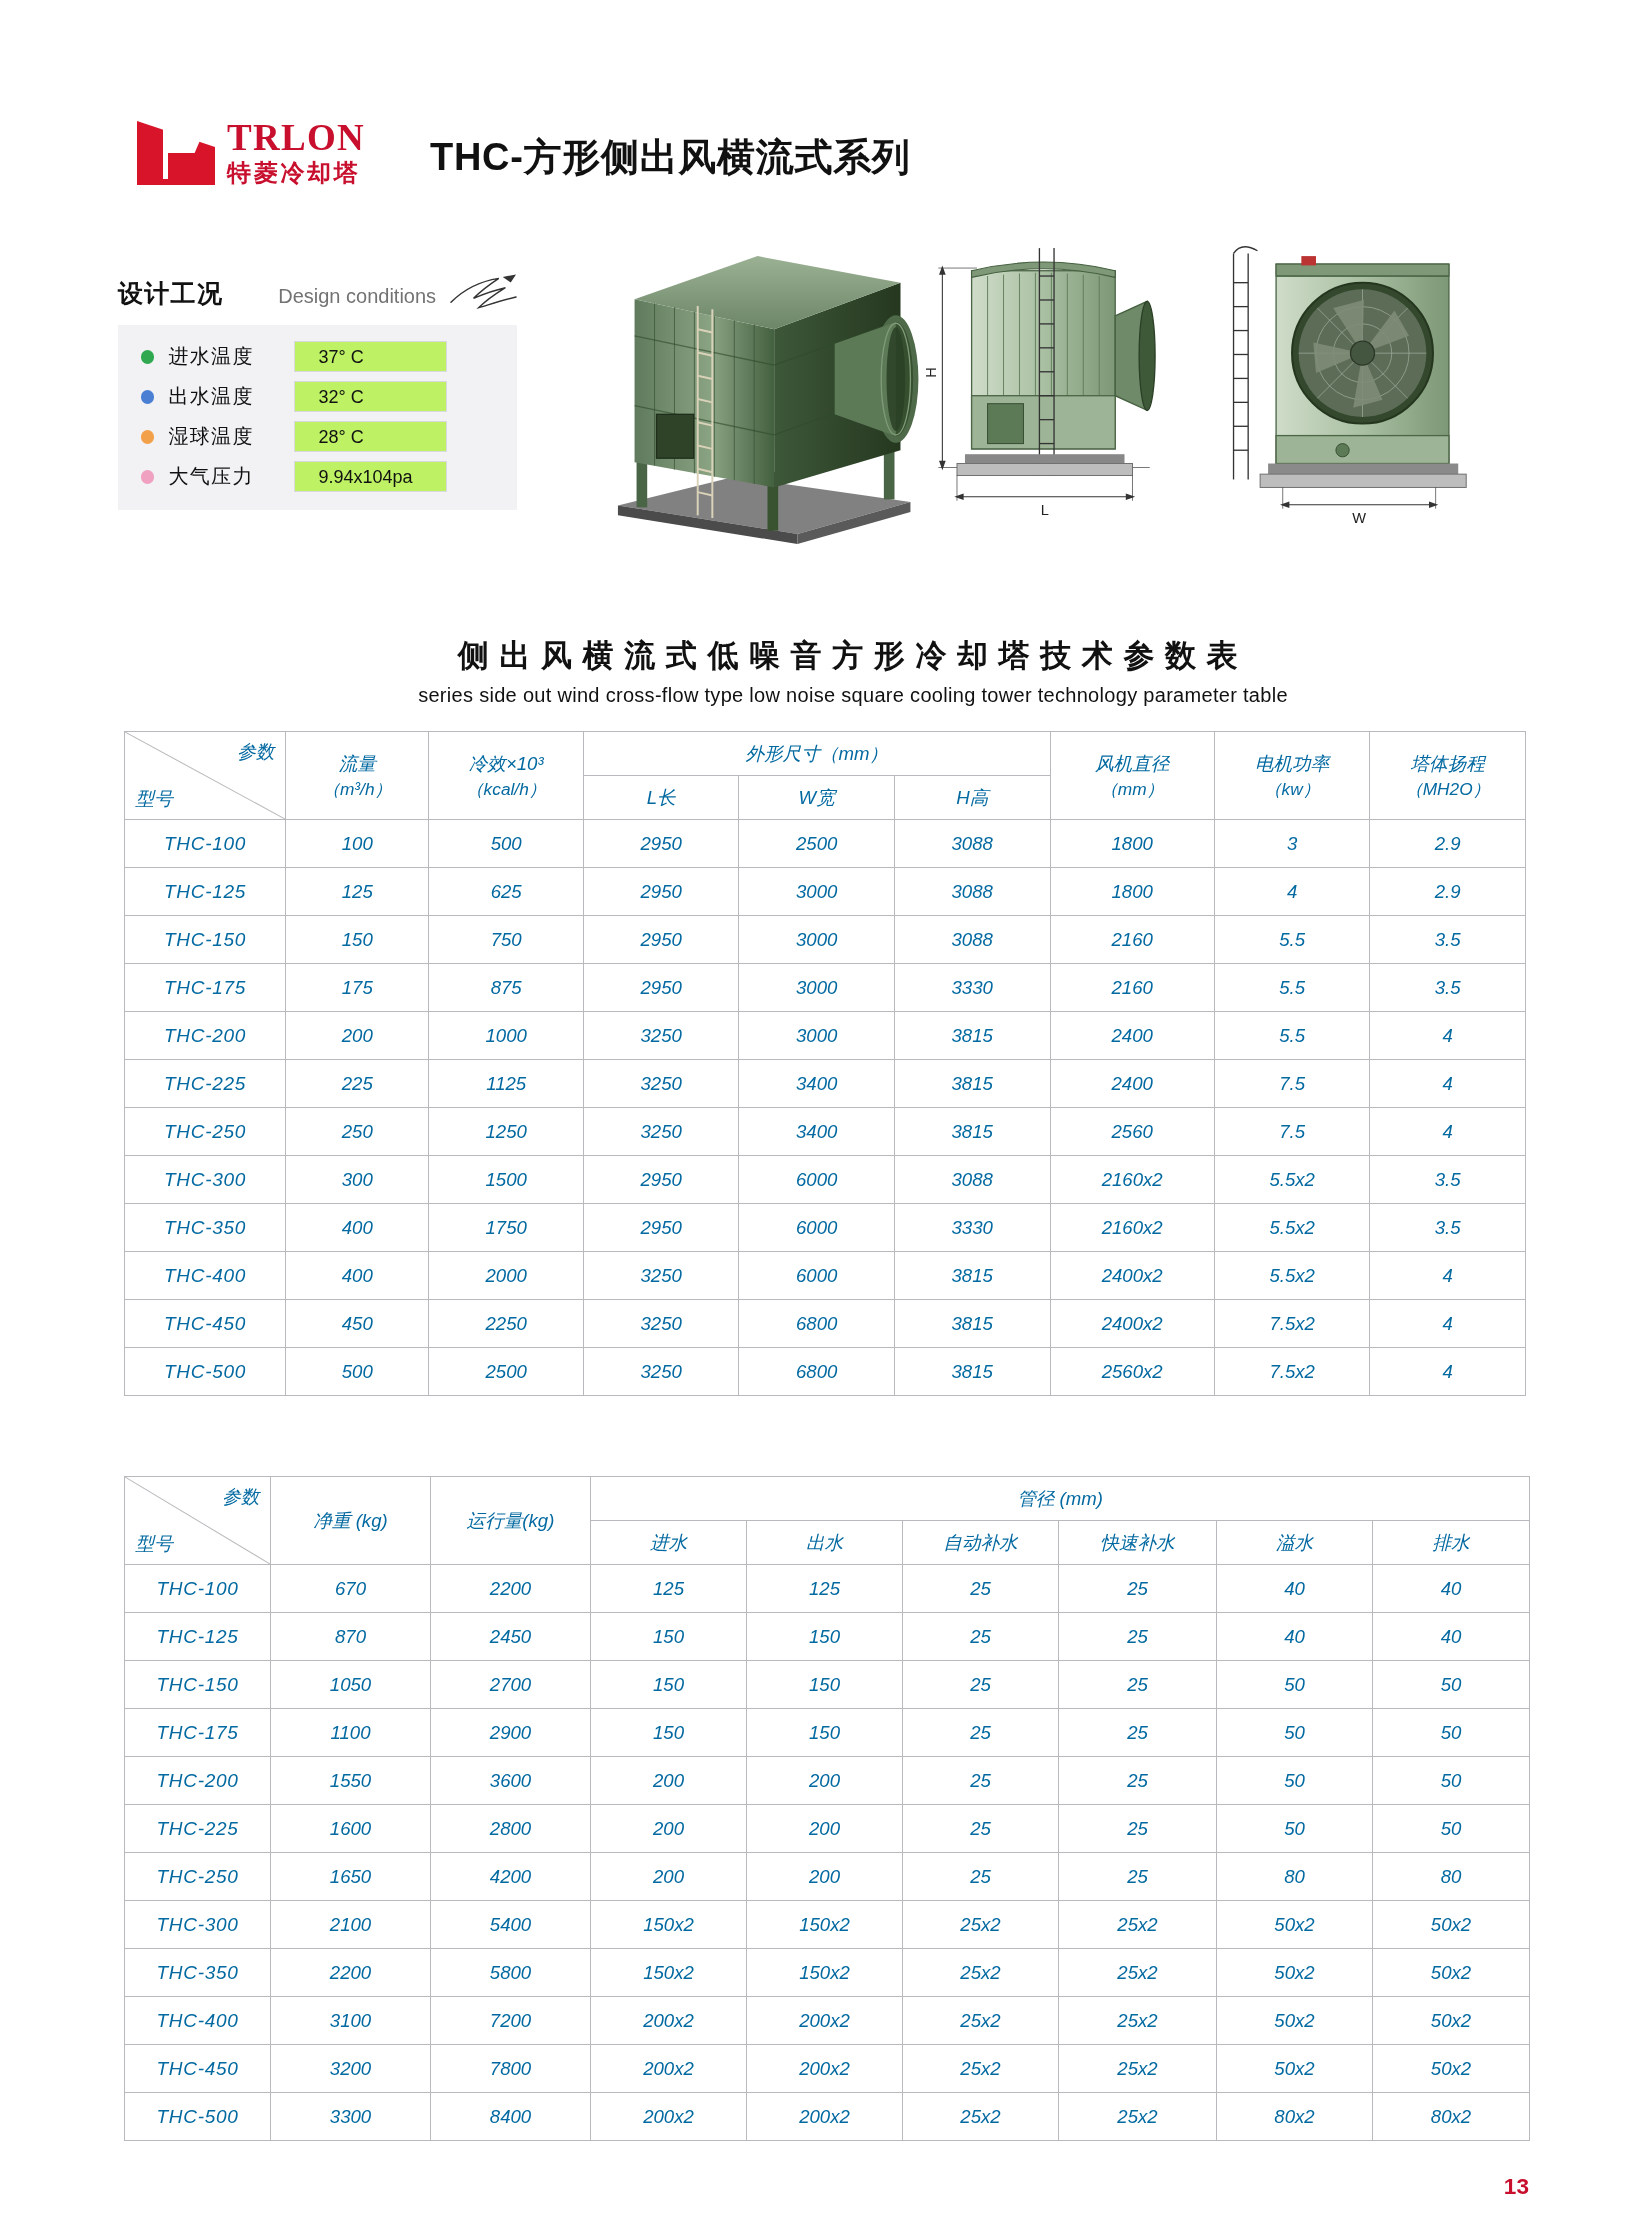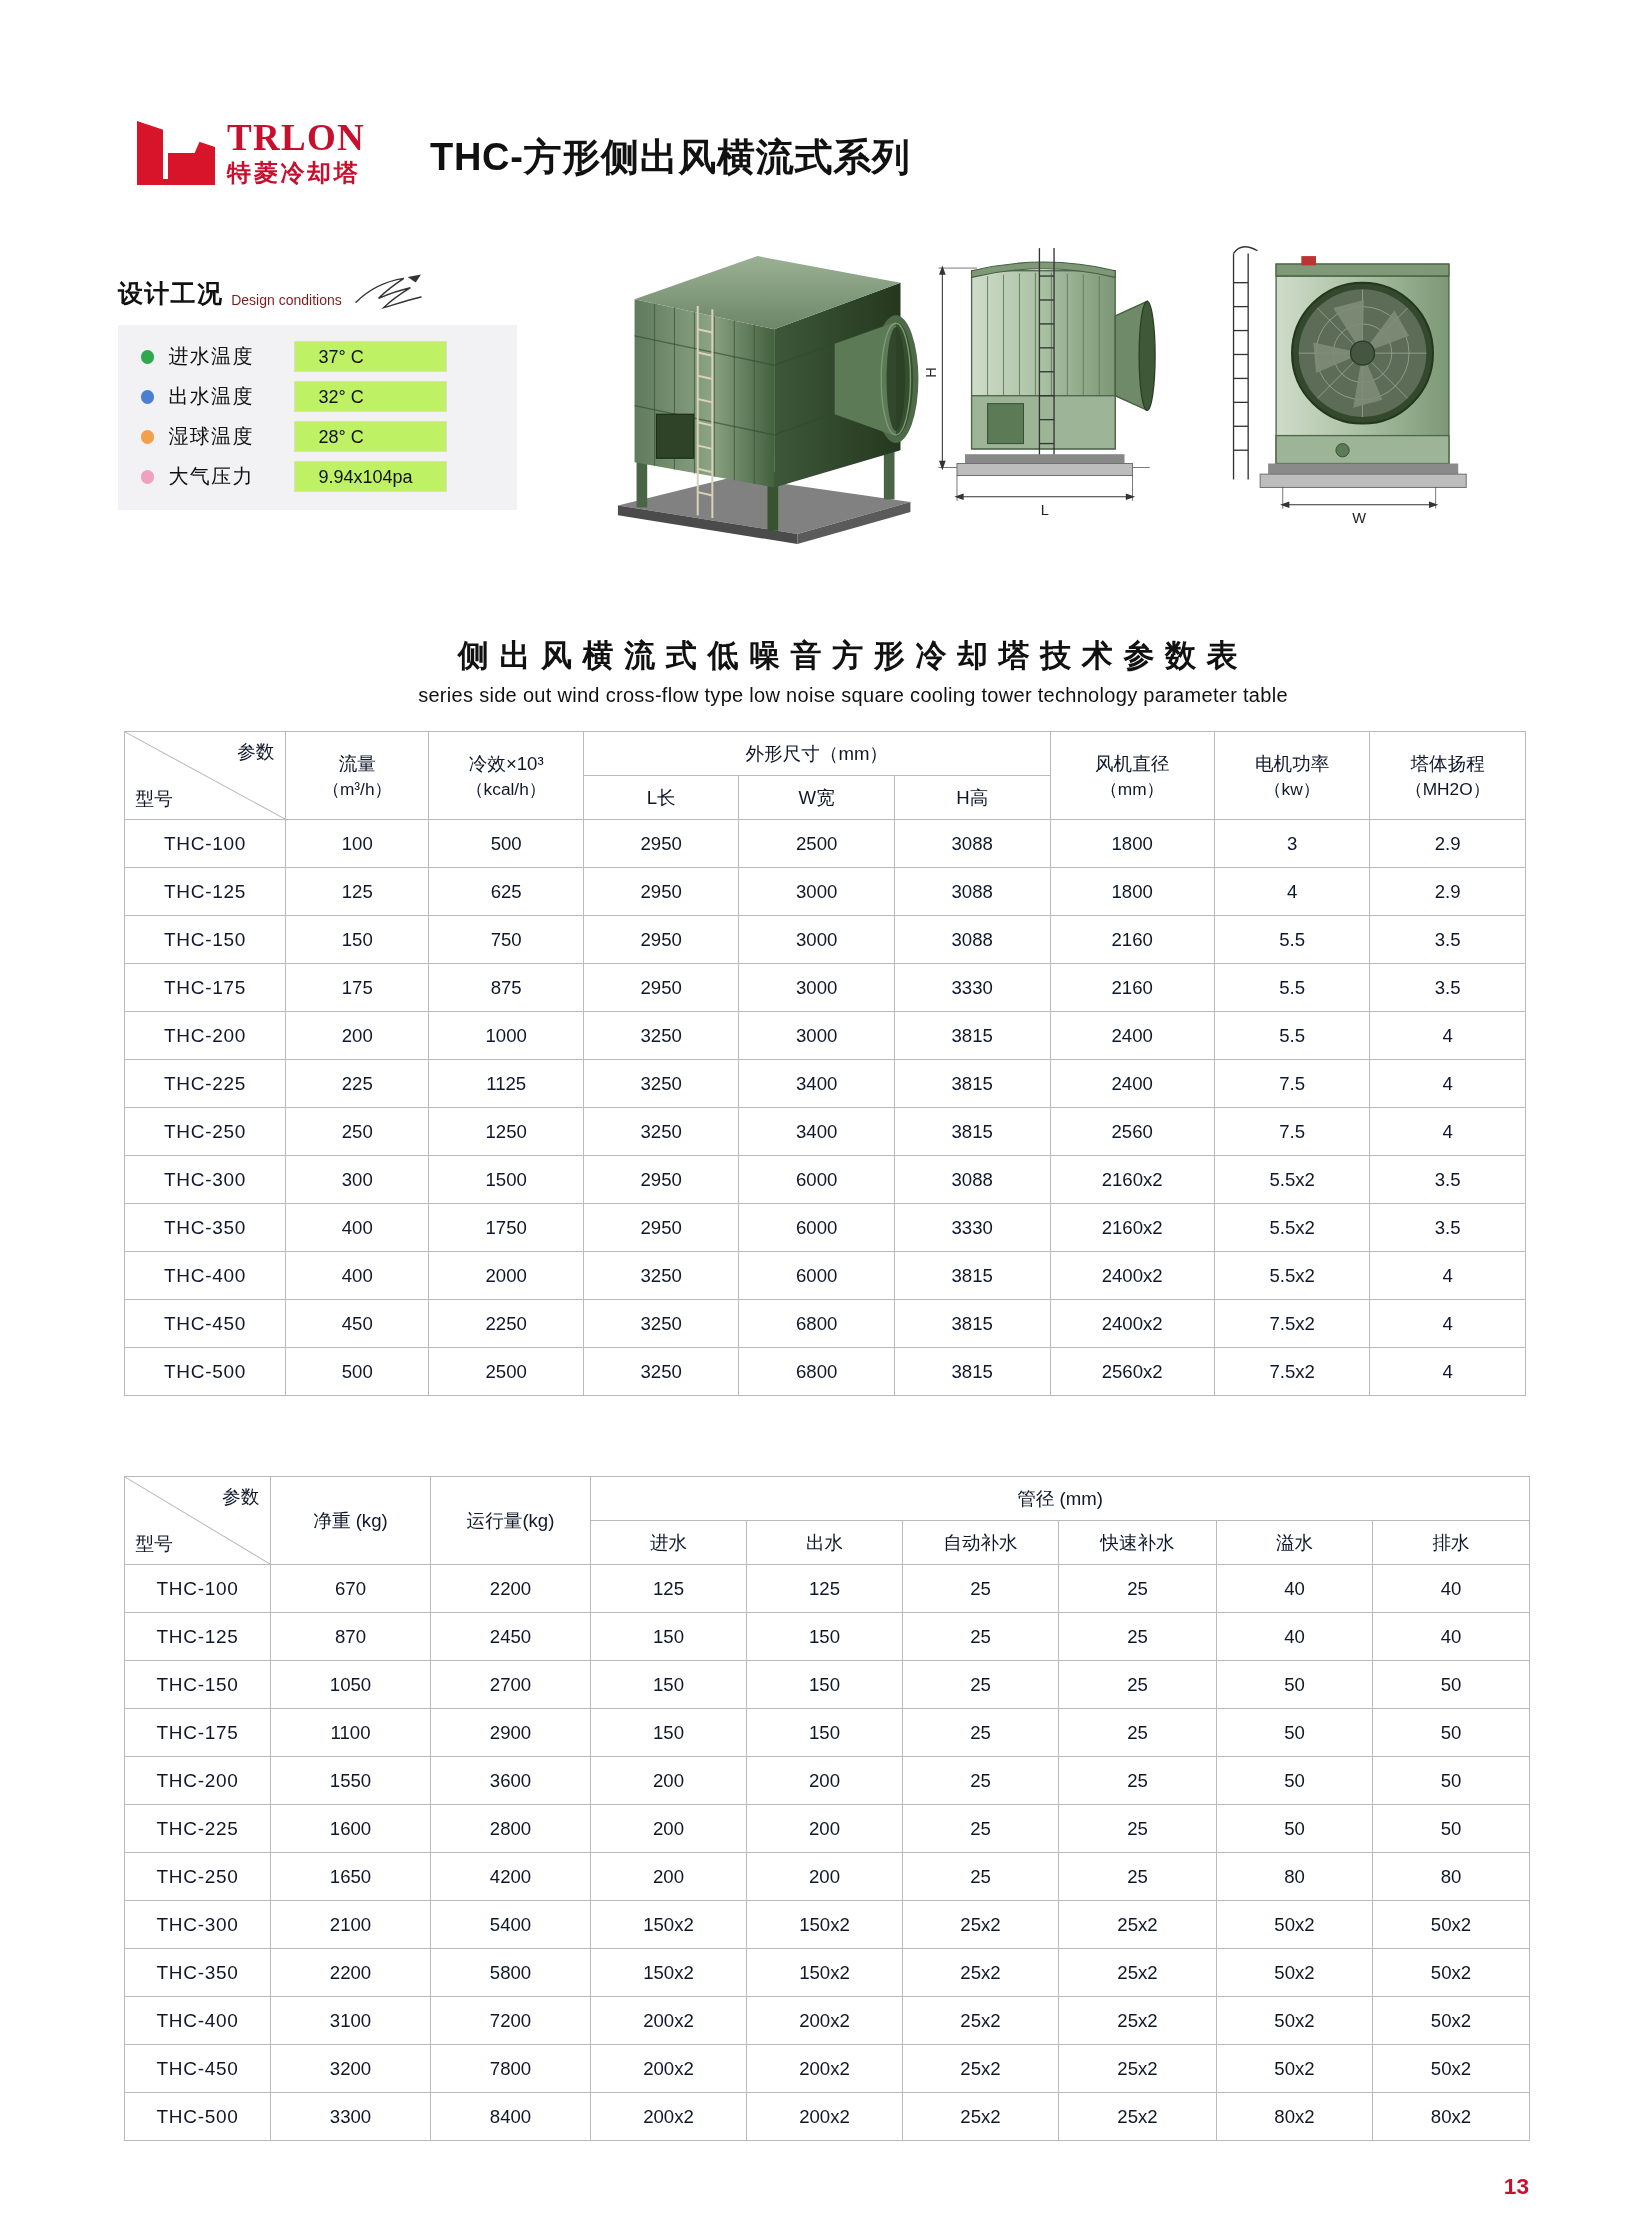--- a/index.html
+++ b/index.html
@@ -46,21 +46,21 @@
   }
   .header-title{
     position:absolute;left:300px;top:20px;
     font-size:38px;font-weight:bold;letter-spacing:0.7px;color:#111;
   }
 
   
   .design-block{position:absolute;left:118px;top:273px;width:439px;}
   .design-title-row{display:flex;align-items:flex-end;gap:8px;}
   .design-title-cn{font-size:25px;font-weight:bold;color:#111;letter-spacing:1.3px;}
-  .design-title-en{font-size:14px;color:#7f1d1d;padding-bottom:2.7px;}
+  .design-title-en{font-size:20px;color:#737373;padding-bottom:2.7px;margin-left:47px;}
   .brush{
     width:73px;height:40px;position:relative;margin-left:2.7px;margin-bottom:-2.7px;
   }
   .brush svg{display:block;}
   .cond-table{
     margin-top:14.6px;background:#f2f2f5;padding:12px 10.6px 13.3px 10.6px;width:399px;
     box-sizing:border-box;
   }
   .cond-row{display:flex;align-items:center;height:40px;}
   .cond-dot{width:13.3px;height:13.3px;border-radius:50%;margin:0 14.6px 0 12px;flex:0 0 auto;}
@@ -73,21 +73,21 @@
   
   .illus{position:absolute;left:598px;top:236px;width:944px;height:346px;}
   .ill-svg{position:absolute;left:0;top:0;}
 
   
   .caption{position:absolute;left:0;top:635px;width:1650px;text-align:center;padding-left:28px;}
   .caption .cn{font-size:31px;font-weight:bold;letter-spacing:10.6px;color:#111;}
   .caption .en{font-size:20px;color:#111;margin-top:6.6px;letter-spacing:0.3px;}
 
   
-  table{border-collapse:collapse;font-size:18.6px;color:#0f172a;}
+  table{border-collapse:collapse;font-size:18.6px;color:#0369a1;font-style:italic;}
   .tbl{position:absolute;left:124px;width:1402px;table-layout:fixed;}
   #table1{top:731px;}
   #table2{top:1476px;}
   .tbl th,.tbl td{
     border:0.7px solid #b9b9bd;text-align:center;vertical-align:middle;
     padding:0;height:47px;font-weight:normal;
   }
   .tbl thead th{height:43px;font-size:18.6px;}
   .tbl td.model{font-size:19px;letter-spacing:0.7px;}
   .corner{position:relative;padding:0;height:86px !important;}

